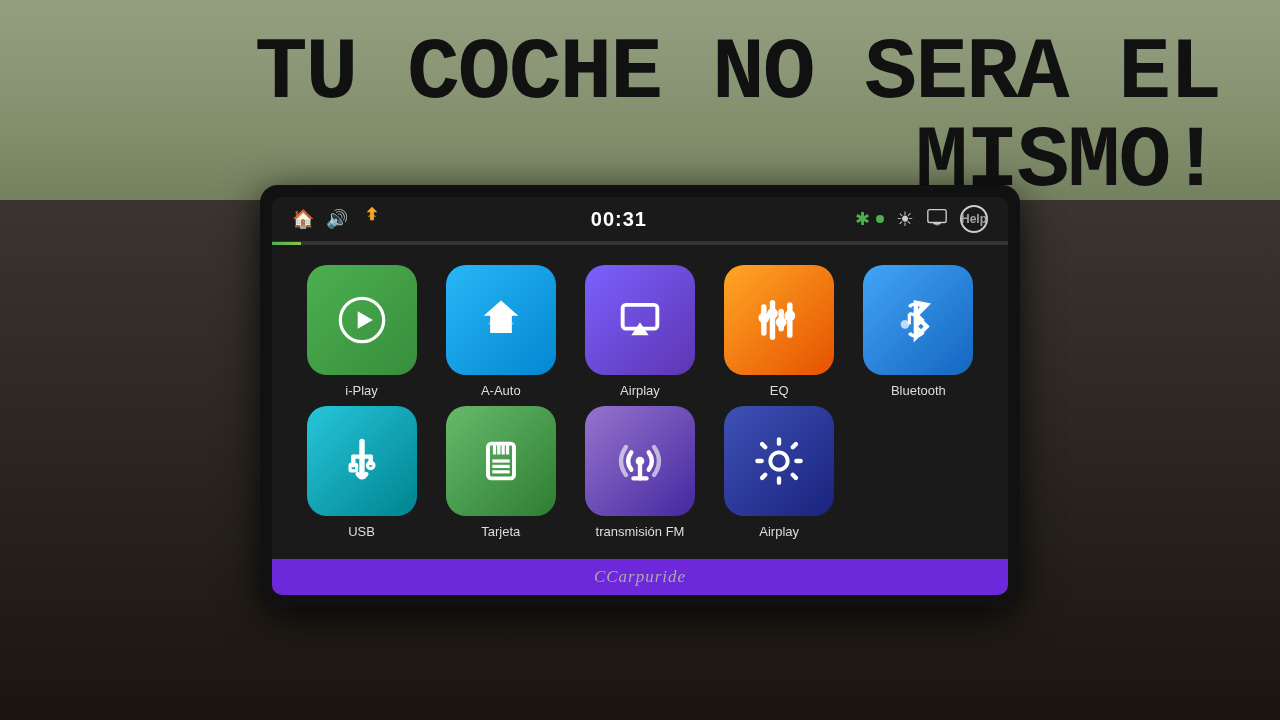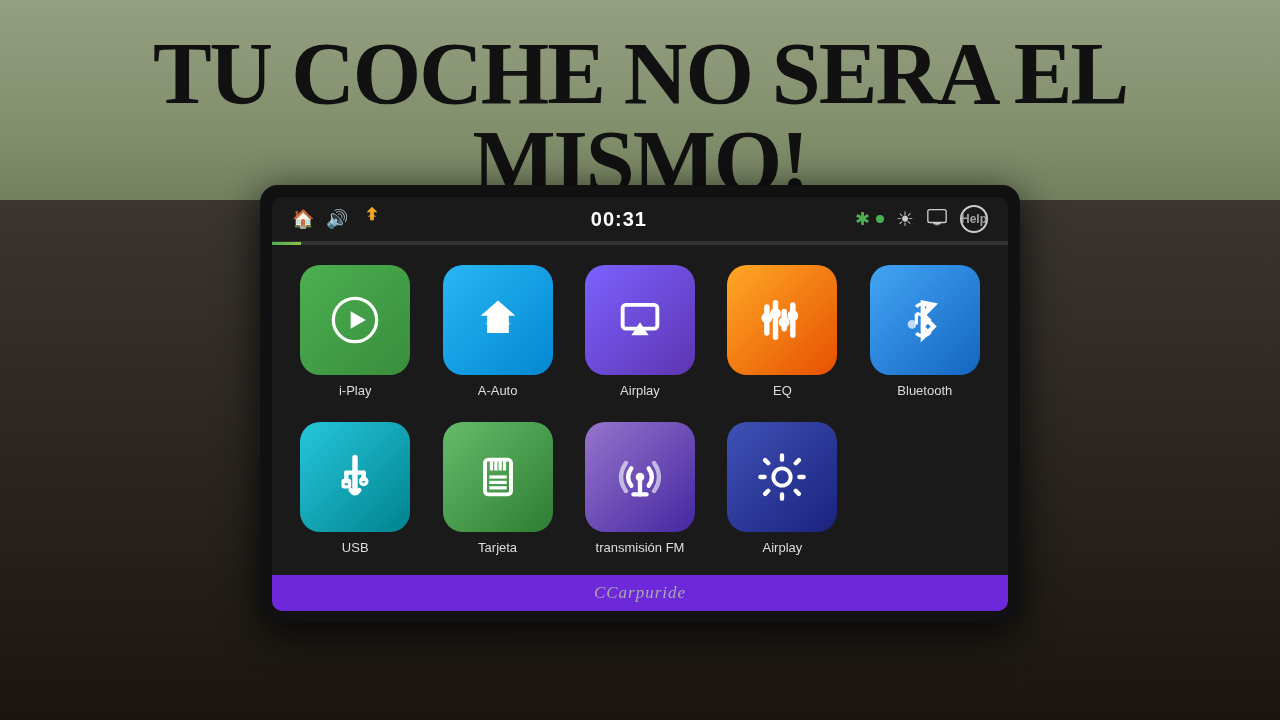--- a/index.html
+++ b/index.html
@@ -33,28 +33,28 @@
       top: 200px; left: 0; right: 0; bottom: 0;
       background: linear-gradient(180deg, #3a3530 0%, #2a2520 50%, #1a1510 100%);
     }
 
     
     .title {
       position: absolute;
       top: 30px;
       left: 60px;
       right: 60px;
-      text-align: center;
+      text-align: right;
       font-size: 88px;
       font-weight: 900;
       color: #111;
       text-transform: uppercase;
       letter-spacing: -2px;
       line-height: 1;
-      font-family: Liberation Serif, serif;
+      font-family: Liberation Mono, monospace;
     }
 
     
     .device {
       position: absolute;
       top: 185px;
       left: 50%;
       transform: translateX(-50%);
       width: 760px;
       background: #111;
@@ -130,21 +130,21 @@
     .progress-fill {
       height: 100%;
       width: 4%;
       background: linear-gradient(90deg, #4CAF50, #8BC34A);
     }
 
     
     .app-grid {
       display: grid;
       grid-template-columns: repeat(5, 1fr);
-      gap: 24px;
+      gap: 8px;
       padding: 20px 24px;
       background: #1a1a1a;
     }
 
     .app-item {
       display: flex;
       flex-direction: column;
       align-items: center;
       gap: 8px;
       cursor: pointer;

